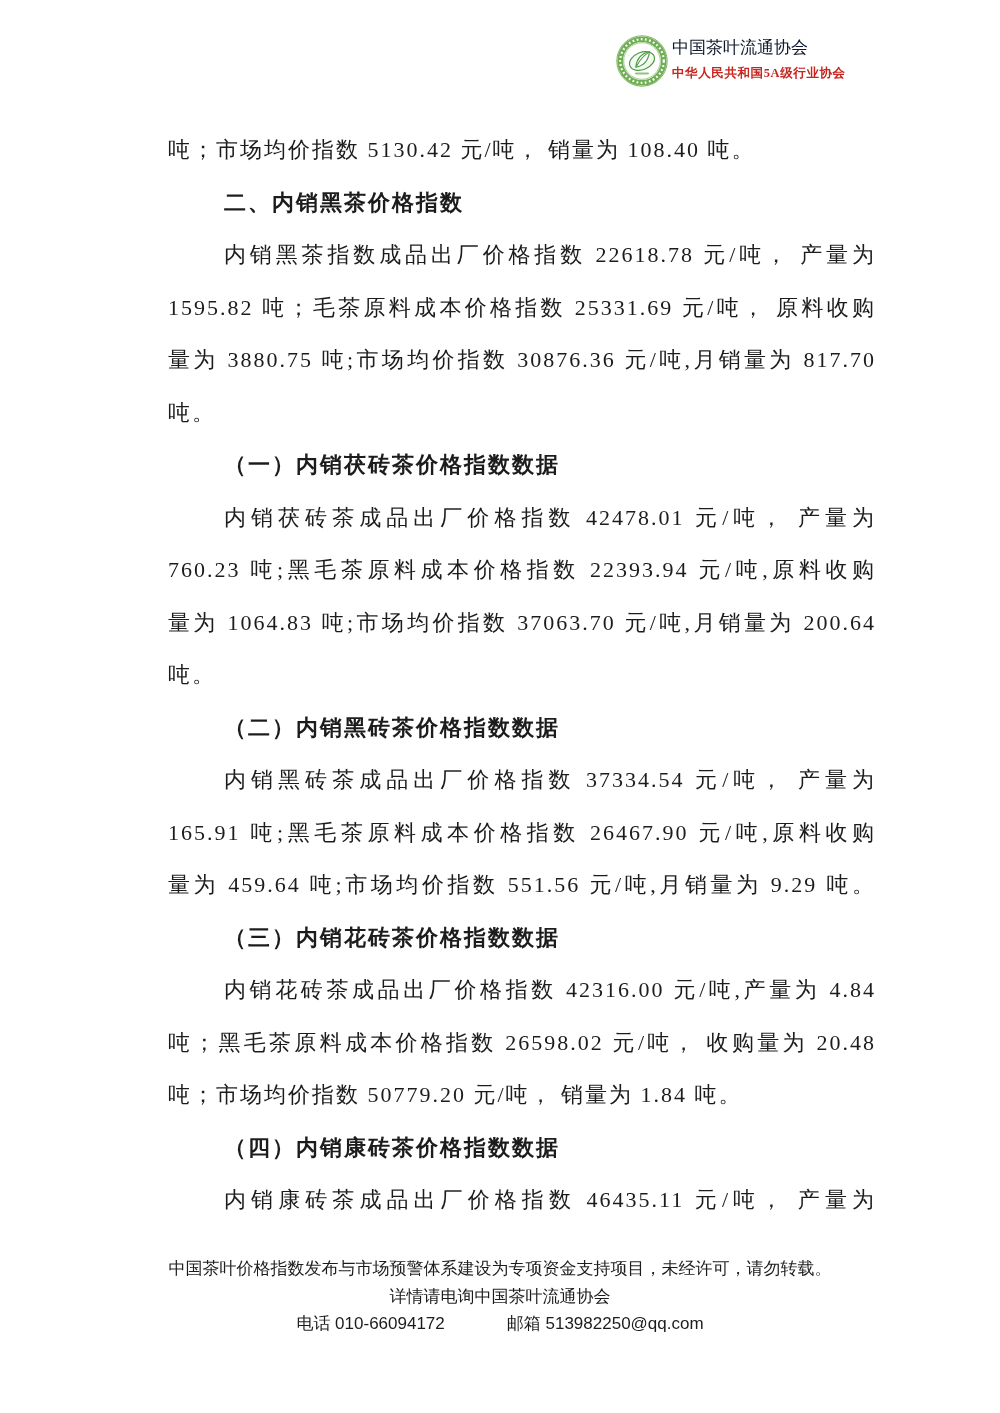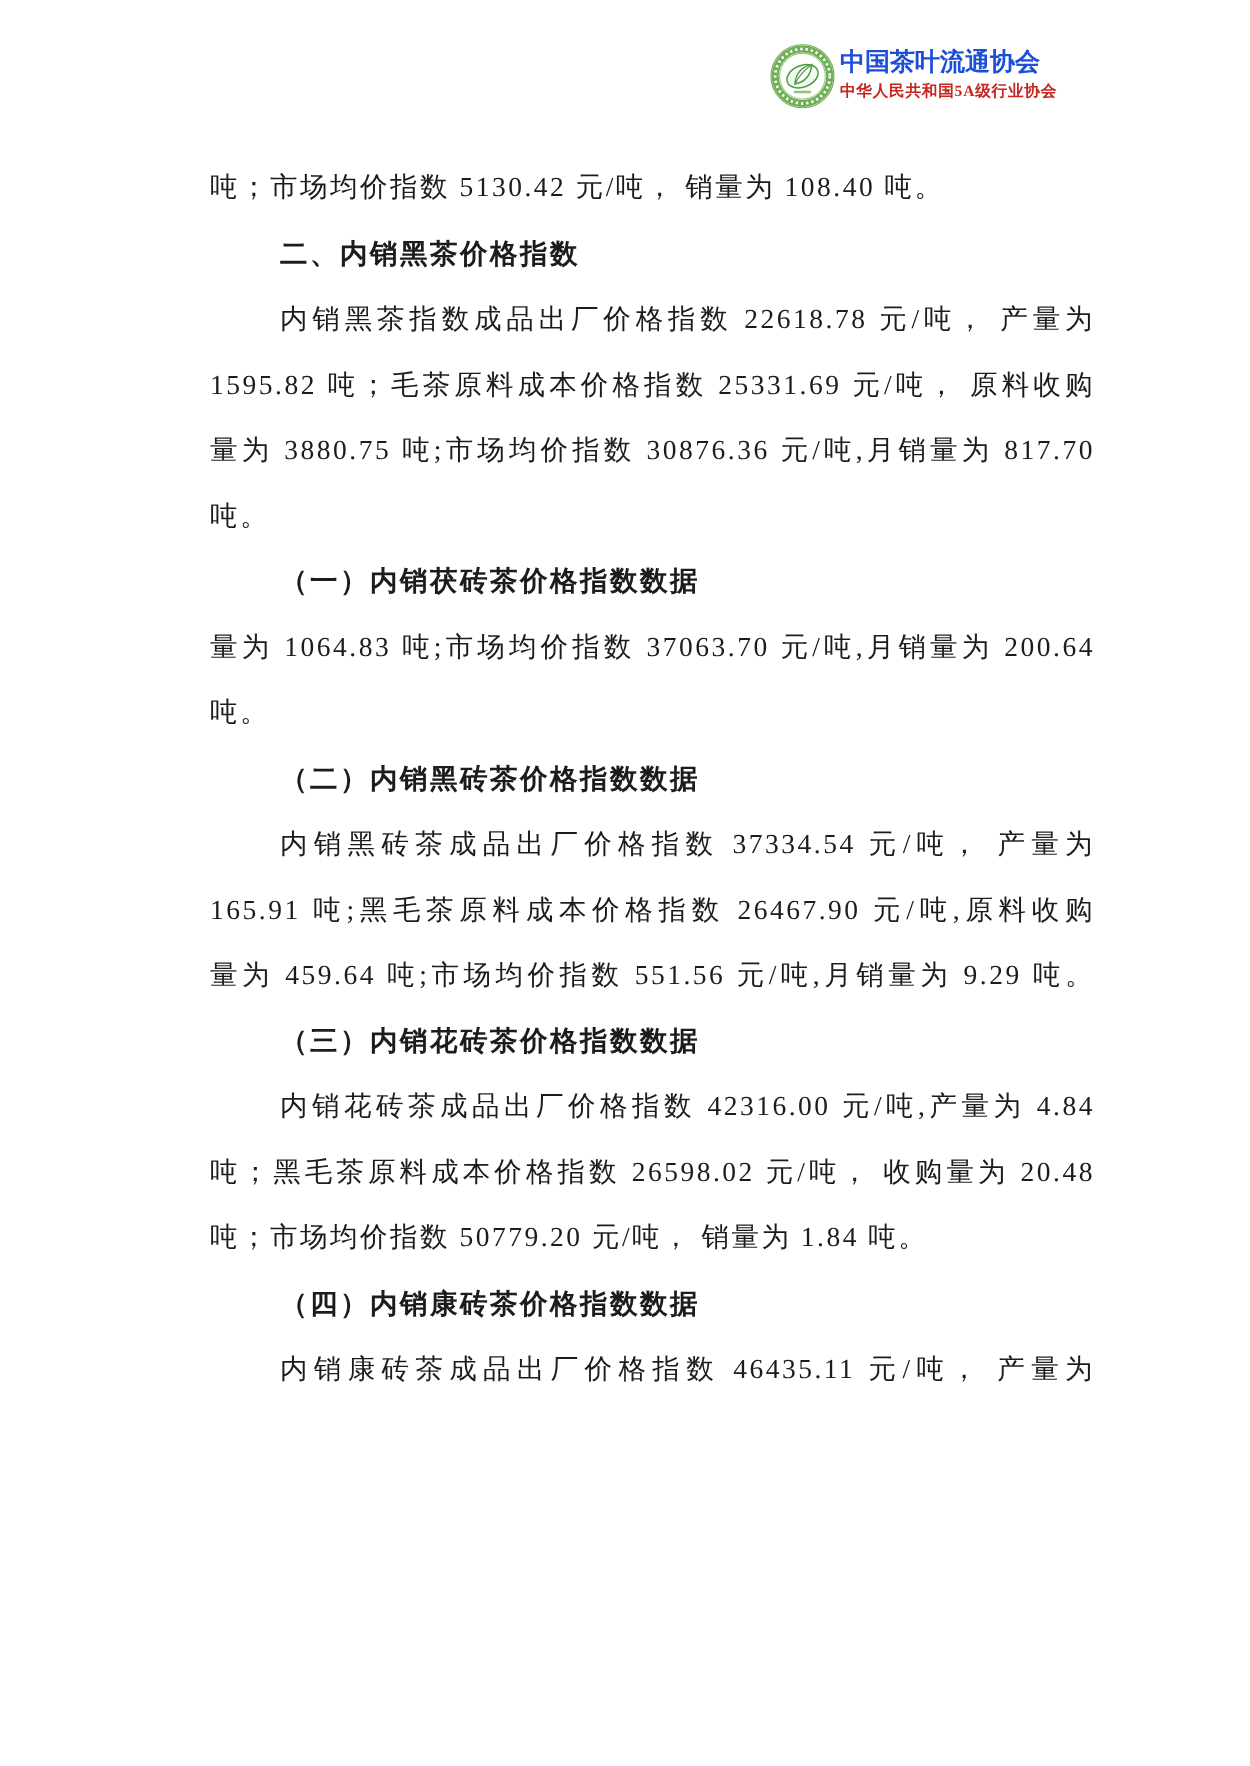--- a/index.html
+++ b/index.html
@@ -17,24 +17,24 @@
 
   
   .logo-wrap {
     position: absolute;
     left: 615px; top: 34px;
     width: 54px; height: 54px;
   }
   .org-title {
     position: absolute;
     left: 672px; top: 36px;
-    font-size: 20px;
-    font-weight: bold;
+    font-size: 17px;
+    font-weight: normal;
     letter-spacing: 0px;
-    color: #1d4ed8;
+    color: #0f172a;
     white-space: nowrap;
   }
   .org-subtitle {
     position: absolute;
     left: 672px; top: 65px;
     font-family: Liberation Serif, serif;
     font-size: 12.5px;
     font-weight: bold;
     letter-spacing: 0.6px;
     color: #c5261f;
@@ -94,31 +94,40 @@
   <div class="content">
     <div class="line">吨；市场均价指数 5130.42 元/吨， 销量为 108.40 吨。</div>
     <div class="line heading indent">二、内销黑茶价格指数</div>
 
     <div class="line j indent">内销黑茶指数成品出厂价格指数 22618.78 元/吨， 产量为</div>
     <div class="line j">1595.82 吨；毛茶原料成本价格指数 25331.69 元/吨， 原料收购</div>
     <div class="line j">量为 3880.75 吨;市场均价指数 30876.36 元/吨,月销量为 817.70</div>
     <div class="line">吨。</div>
 
     <div class="line heading indent">（一）内销茯砖茶价格指数数据</div>
+    <div class="line j indent">内销茯砖茶成品出厂价格指数 42478.01 元/吨， 产量为</div>
+    <div class="line j">760.23 吨;黑毛茶原料成本价格指数 22393.94 元/吨,原料收购</div>
     <div class="line j">量为 1064.83 吨;市场均价指数 37063.70 元/吨,月销量为 200.64</div>
     <div class="line">吨。</div>
 
     <div class="line heading indent">（二）内销黑砖茶价格指数数据</div>
     <div class="line j indent">内销黑砖茶成品出厂价格指数 37334.54 元/吨， 产量为</div>
     <div class="line j">165.91 吨;黑毛茶原料成本价格指数 26467.90 元/吨,原料收购</div>
     <div class="line j">量为 459.64 吨;市场均价指数 551.56 元/吨,月销量为 9.29 吨。</div>
 
     <div class="line heading indent">（三）内销花砖茶价格指数数据</div>
     <div class="line j indent">内销花砖茶成品出厂价格指数 42316.00 元/吨,产量为 4.84</div>
     <div class="line j">吨；黑毛茶原料成本价格指数 26598.02 元/吨， 收购量为 20.48</div>
     <div class="line">吨；市场均价指数 50779.20 元/吨， 销量为 1.84 吨。</div>
 
     <div class="line heading indent">（四）内销康砖茶价格指数数据</div>
     <div class="line j indent">内销康砖茶成品出厂价格指数 46435.11 元/吨， 产量为</div>
   </div>
 
+  <div class="footer">
+    <div>中国茶叶价格指数发布与市场预警体系建设为专项资金支持项目，未经许可，请勿转载。</div>
+    <div>详情请电询中国茶叶流通协会</div>
+    <div class="contacts">
+      <span class="phone">电话 010-66094172</span><span>邮箱 513982250@qq.com</span>
+    </div>
+  </div>
 
 </div>
 
 </body></html>

